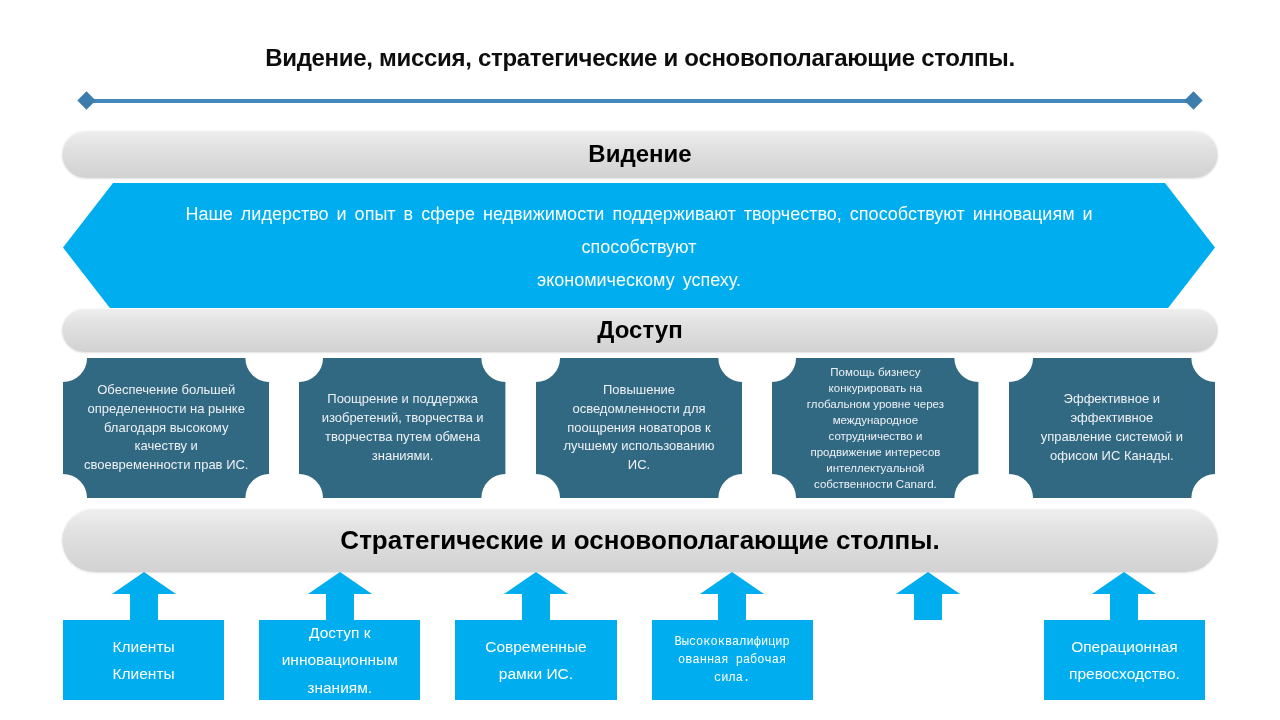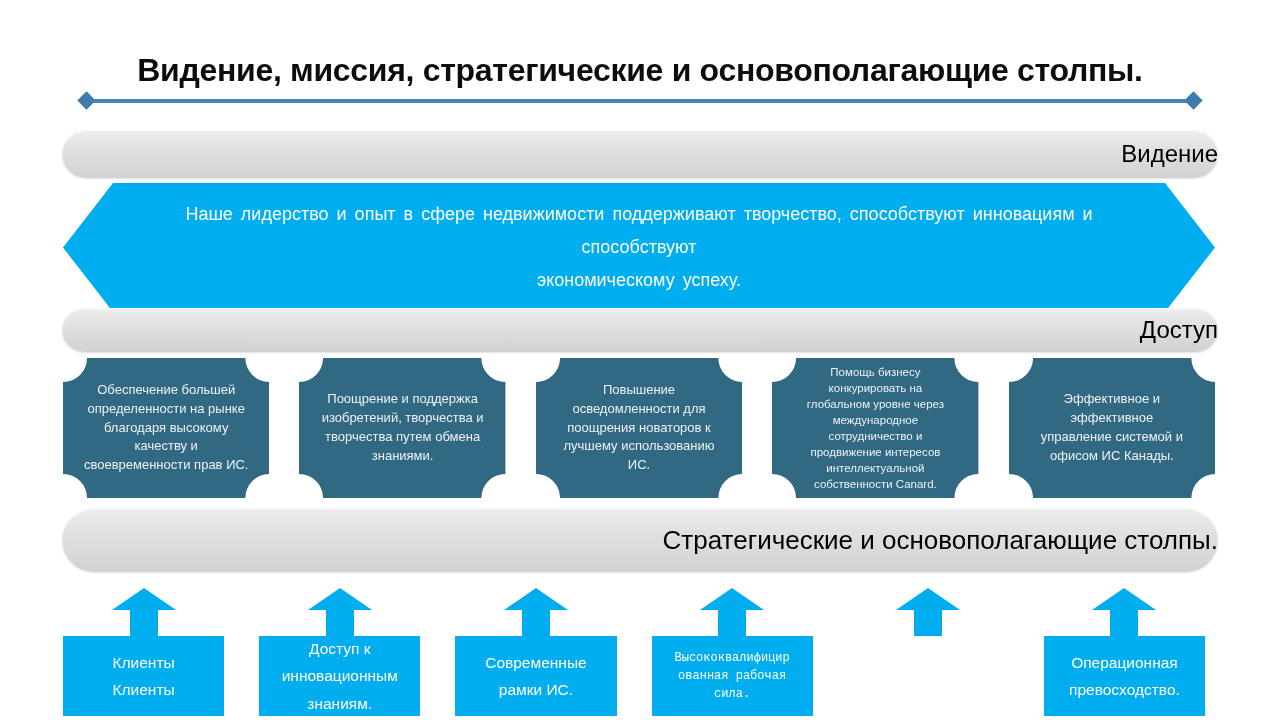--- a/index.html
+++ b/index.html
@@ -1,30 +1,30 @@
 <!DOCTYPE html>
 <html lang="ru"><head>
 <meta charset="utf-8">
 <style>
   html,body{margin:0;padding:0;background:#fff;}
   body{width:1280px;height:720px;font-family:"Liberation Sans","DejaVu Sans",sans-serif;}
   .slide{position:relative;width:1280px;height:720px;overflow:hidden;background:#ffffff;}
 
-  .title{position:absolute;top:52px;left:0;width:100%;text-align:center;
-         font-size:32px;font-weight:bold;color:#0d0d0d;letter-spacing:-0.3px;}
+  .title{position:absolute;top:44px;left:0;width:100%;text-align:center;
+         font-size:24px;font-weight:bold;color:#0d0d0d;letter-spacing:-0.3px;}
 
   
   .divider{position:absolute;top:99px;left:88px;width:1104px;height:4px;background:#4687BA;}
   .diamond{position:absolute;top:-5px;width:13px;height:13px;background:#3D7DAE;transform:rotate(45deg);}
   .diamond.left{left:-8px;}
   .diamond.right{right:-8px;}
 
   
-  .banner{position:absolute;left:62px;width:1156px;display:flex;align-items:center;justify-content:flex-end;
-          font-weight:normal;color:#000;border-radius:60px;
+  .banner{position:absolute;left:62px;width:1156px;display:flex;align-items:center;justify-content:center;
+          font-weight:bold;color:#000;border-radius:60px;
           background:linear-gradient(180deg,#efefef 0%,#e0e0e0 40%,#d2d2d2 100%);
           box-shadow:inset 0 1px 1px rgba(255,255,255,.9), 0 1px 2px rgba(0,0,0,.12);}
   .banner.vision{top:130px;height:48px;font-size:24px;}
   .banner.mission{top:308px;height:44px;font-size:24px;}
   .banner.pillars{top:508px;height:64px;font-size:26px;}
 
   
   .hexagon{position:absolute;left:63px;top:183px;width:1152px;height:129px;background:#00AEEF;
            clip-path:polygon(0 50%, 50px 0, calc(100% - 50px) 0, 100% 50%, calc(100% - 50px) 100%, 50px 100%);
            display:flex;align-items:center;justify-content:center;text-align:center;
@@ -34,21 +34,21 @@
   
   .plaques{position:absolute;left:63px;top:358px;width:1152px;height:140px;display:flex;gap:30px;}
   .plaque{position:relative;flex:1;height:140px;}
   .plaque svg{position:absolute;left:0;top:0;width:100%;height:100%;}
   .plaque .txt{position:absolute;left:0;top:0;right:0;bottom:0;display:flex;align-items:center;justify-content:center;
                text-align:center;color:#edf1f5;font-size:13px;line-height:1.45;
                padding:8px 16px;white-space:pre-line;}
   .plaque .txt.small{font-size:11.5px;line-height:1.4;padding:0 10px;}
 
   
-  .pillarRow{position:absolute;left:63px;top:572px;width:1142px;display:flex;gap:35px;margin-top:16px;}
+  .pillarRow{position:absolute;left:63px;top:572px;width:1142px;display:flex;gap:35px;}
   .pillar{flex:1;display:flex;flex-direction:column;align-items:center;}
   .arrow{width:64px;height:48px;display:block;}
   .pillarBox{width:100%;height:80px;background:#00AEEF;color:#fff;display:flex;align-items:center;
              justify-content:center;text-align:center;font-size:15.5px;line-height:1.75;
              white-space:pre-line;box-sizing:border-box;padding:2px 4px;}
   .pillarBox.small{font-size:12px;line-height:1.5;font-family:Liberation Mono, monospace;}
 </style>
 </head>
 <body>
 

